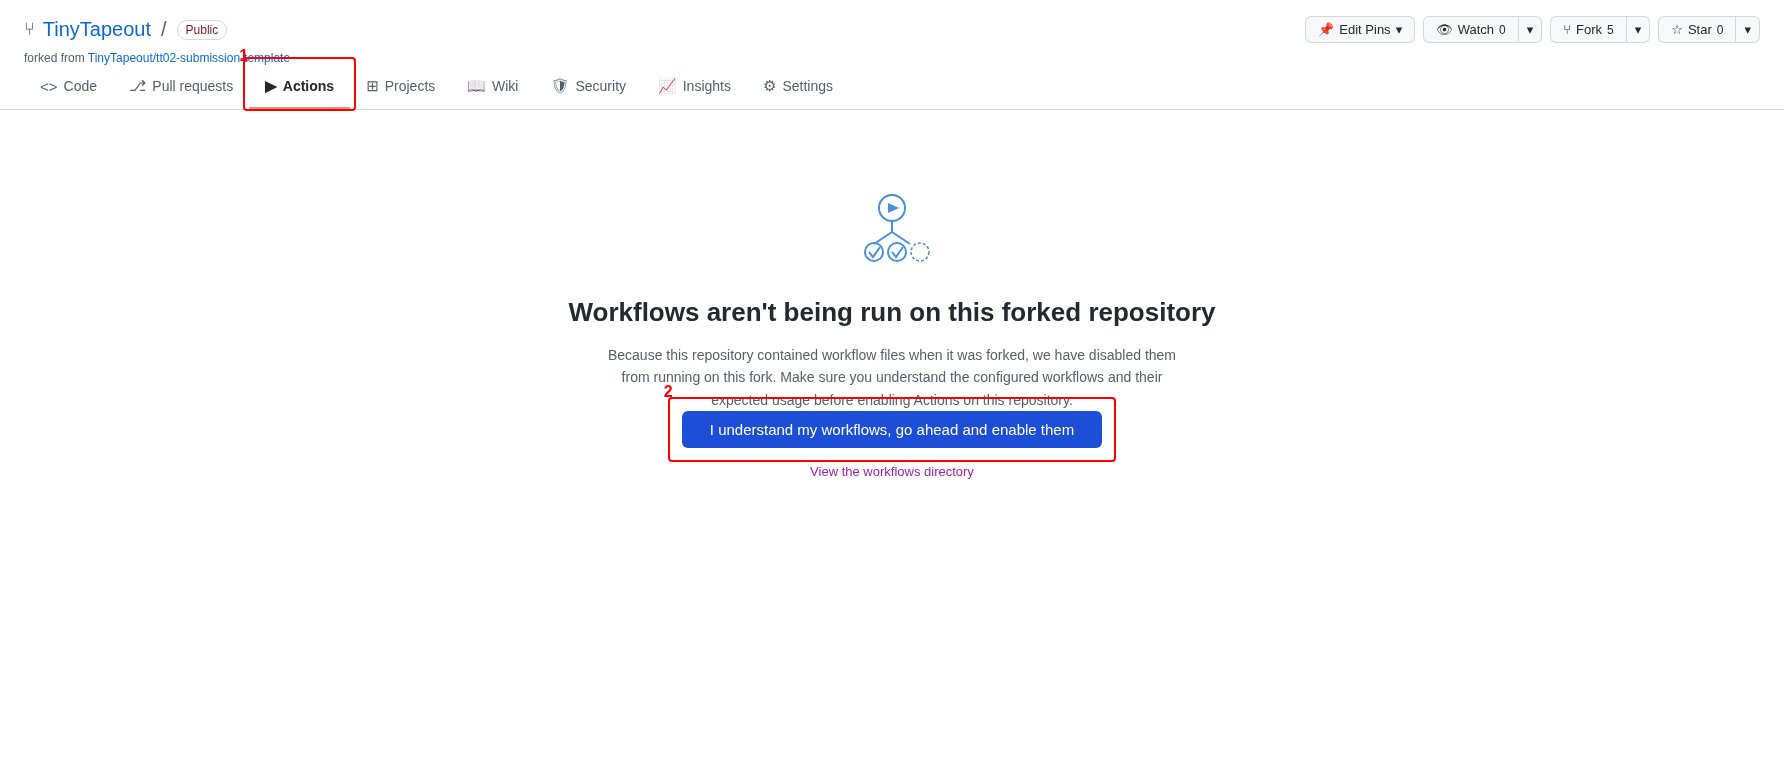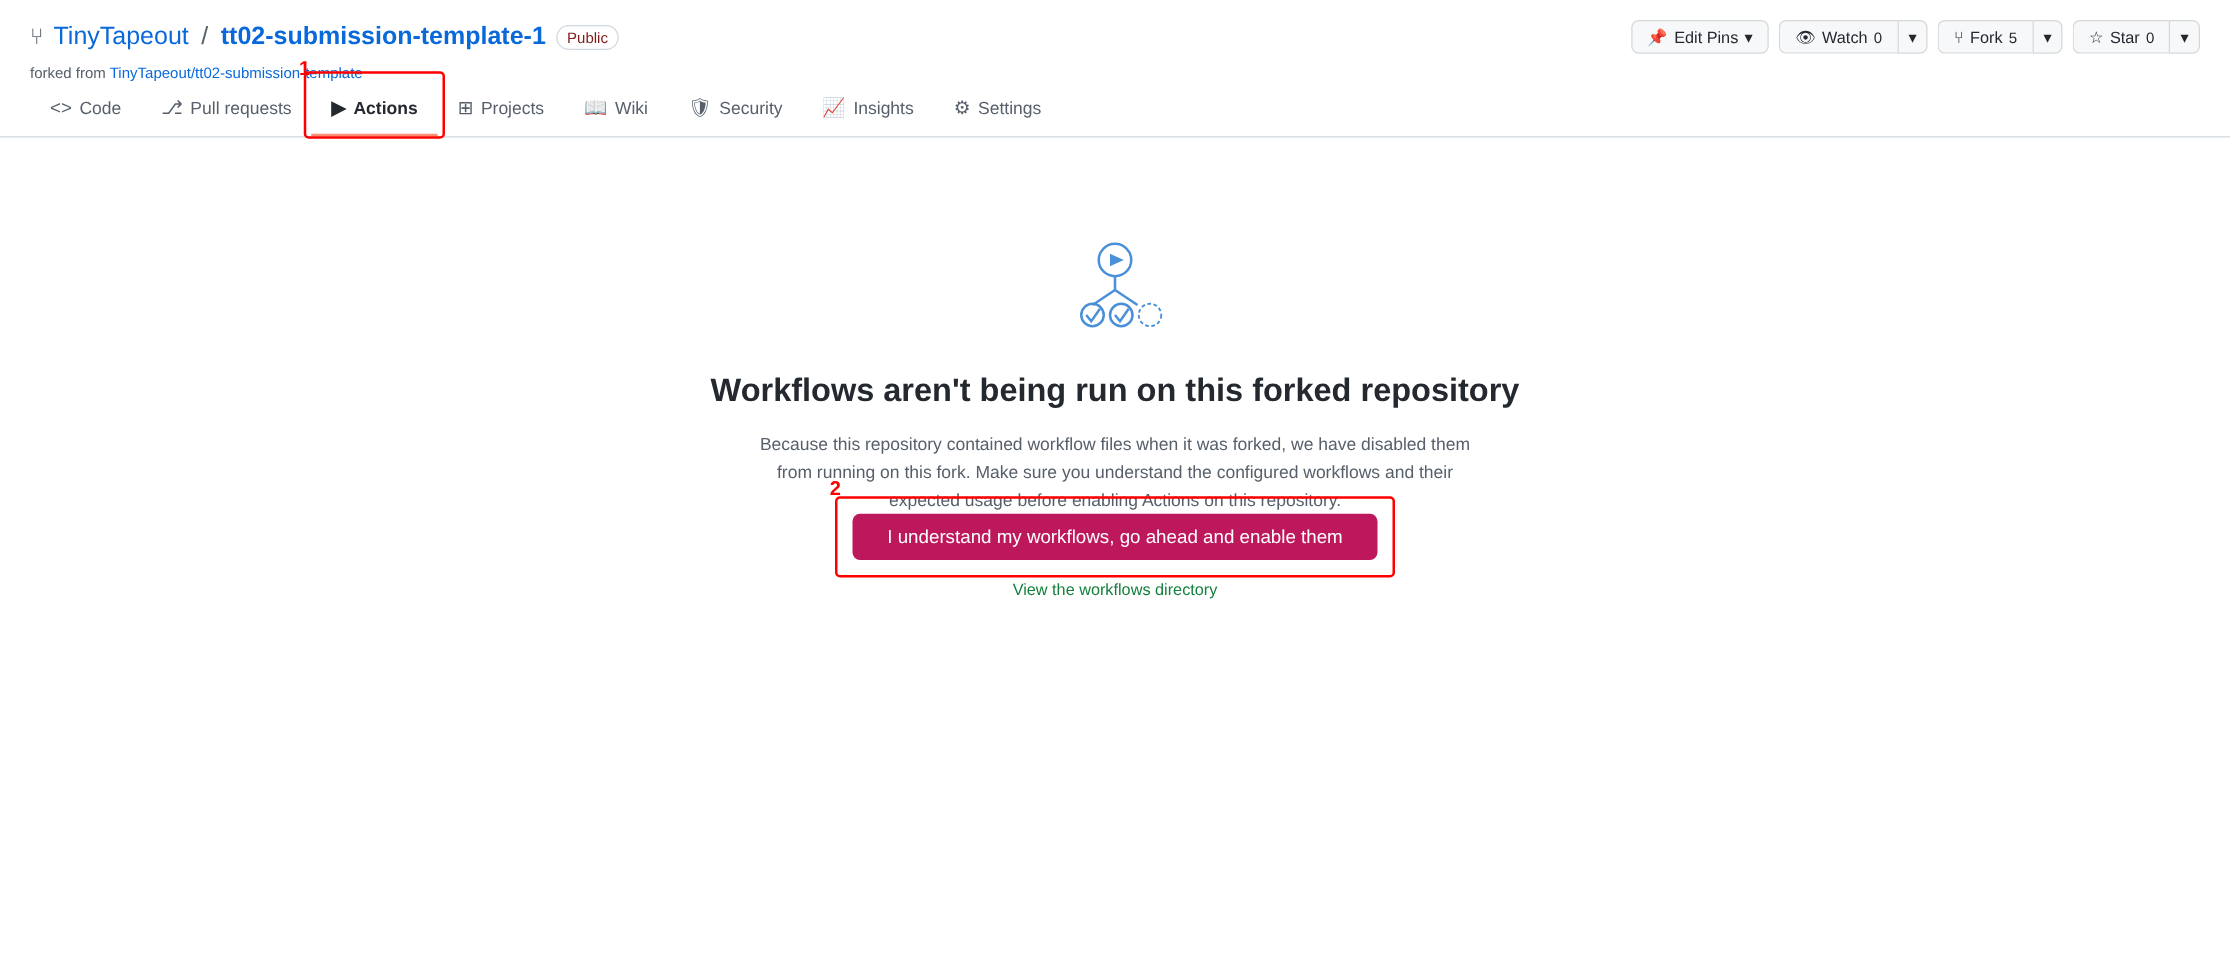--- a/index.html
+++ b/index.html
@@ -204,45 +204,44 @@
       left: -18px;
       color: #ff0000;
       font-size: 16px;
       font-weight: 700;
     }
     .btn-enable {
       display: inline-flex;
       align-items: center;
       justify-content: center;
       padding: 10px 28px;
-      background: #be185d;
+      background: #1d4ed8;
       color: #fff;
       font-size: 15px;
       font-weight: 500;
       border: none;
       border-radius: 6px;
       cursor: pointer;
       min-width: 400px;
     }
 
     .view-workflows-link {
       font-size: 13px;
-      color: #15803d;
+      color: #a21caf;
     }
   </style>
 </head>
 <body>
 
 <div class="repo-header">
   <div class="repo-title-row">
     <div class="repo-title-left">
       <span class="fork-icon">⑂</span>
       <a href="#" class="repo-org-link">TinyTapeout</a>
       <span class="repo-sep">/</span>
-      <a href="#" class="repo-name-link">tt02-submission-template-1</a>
       <span class="badge-public">Public</span>
     </div>
     <div class="repo-actions-right">
 
       <div class="btn-group">
         <button class="btn">
           <span>📌</span>
           <span>Edit Pins</span>
           <span>▾</span>
         </button>

